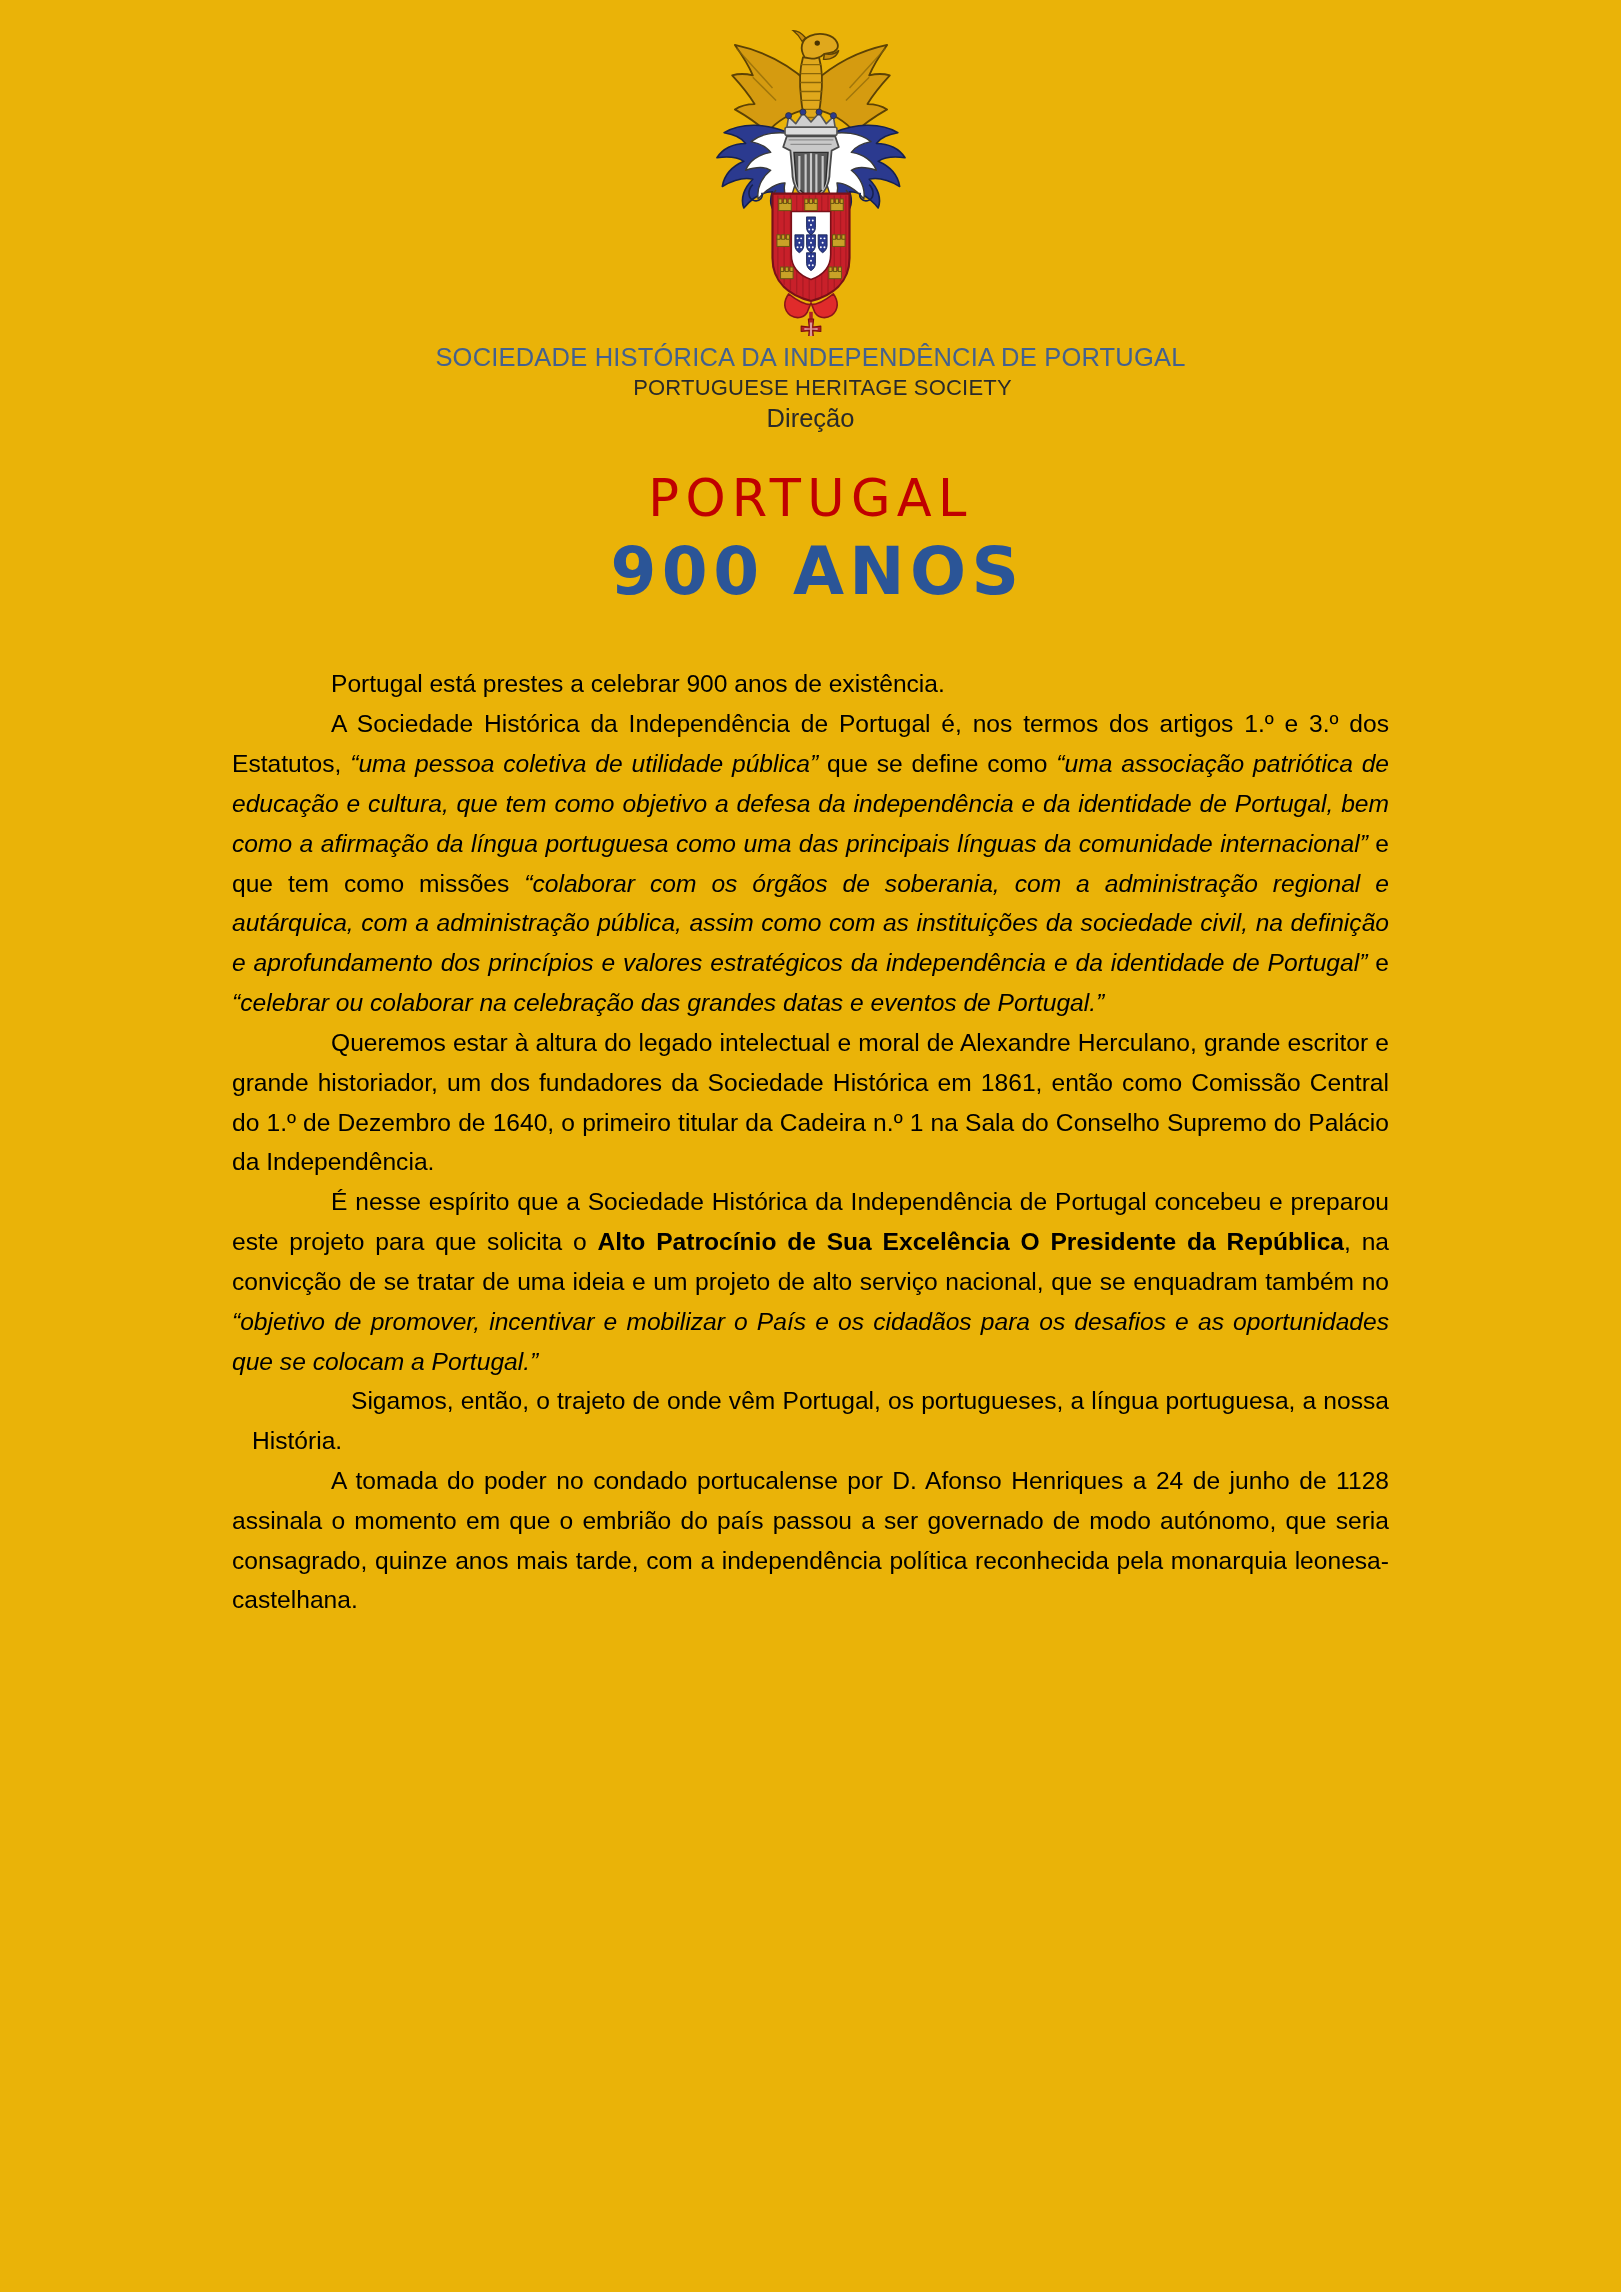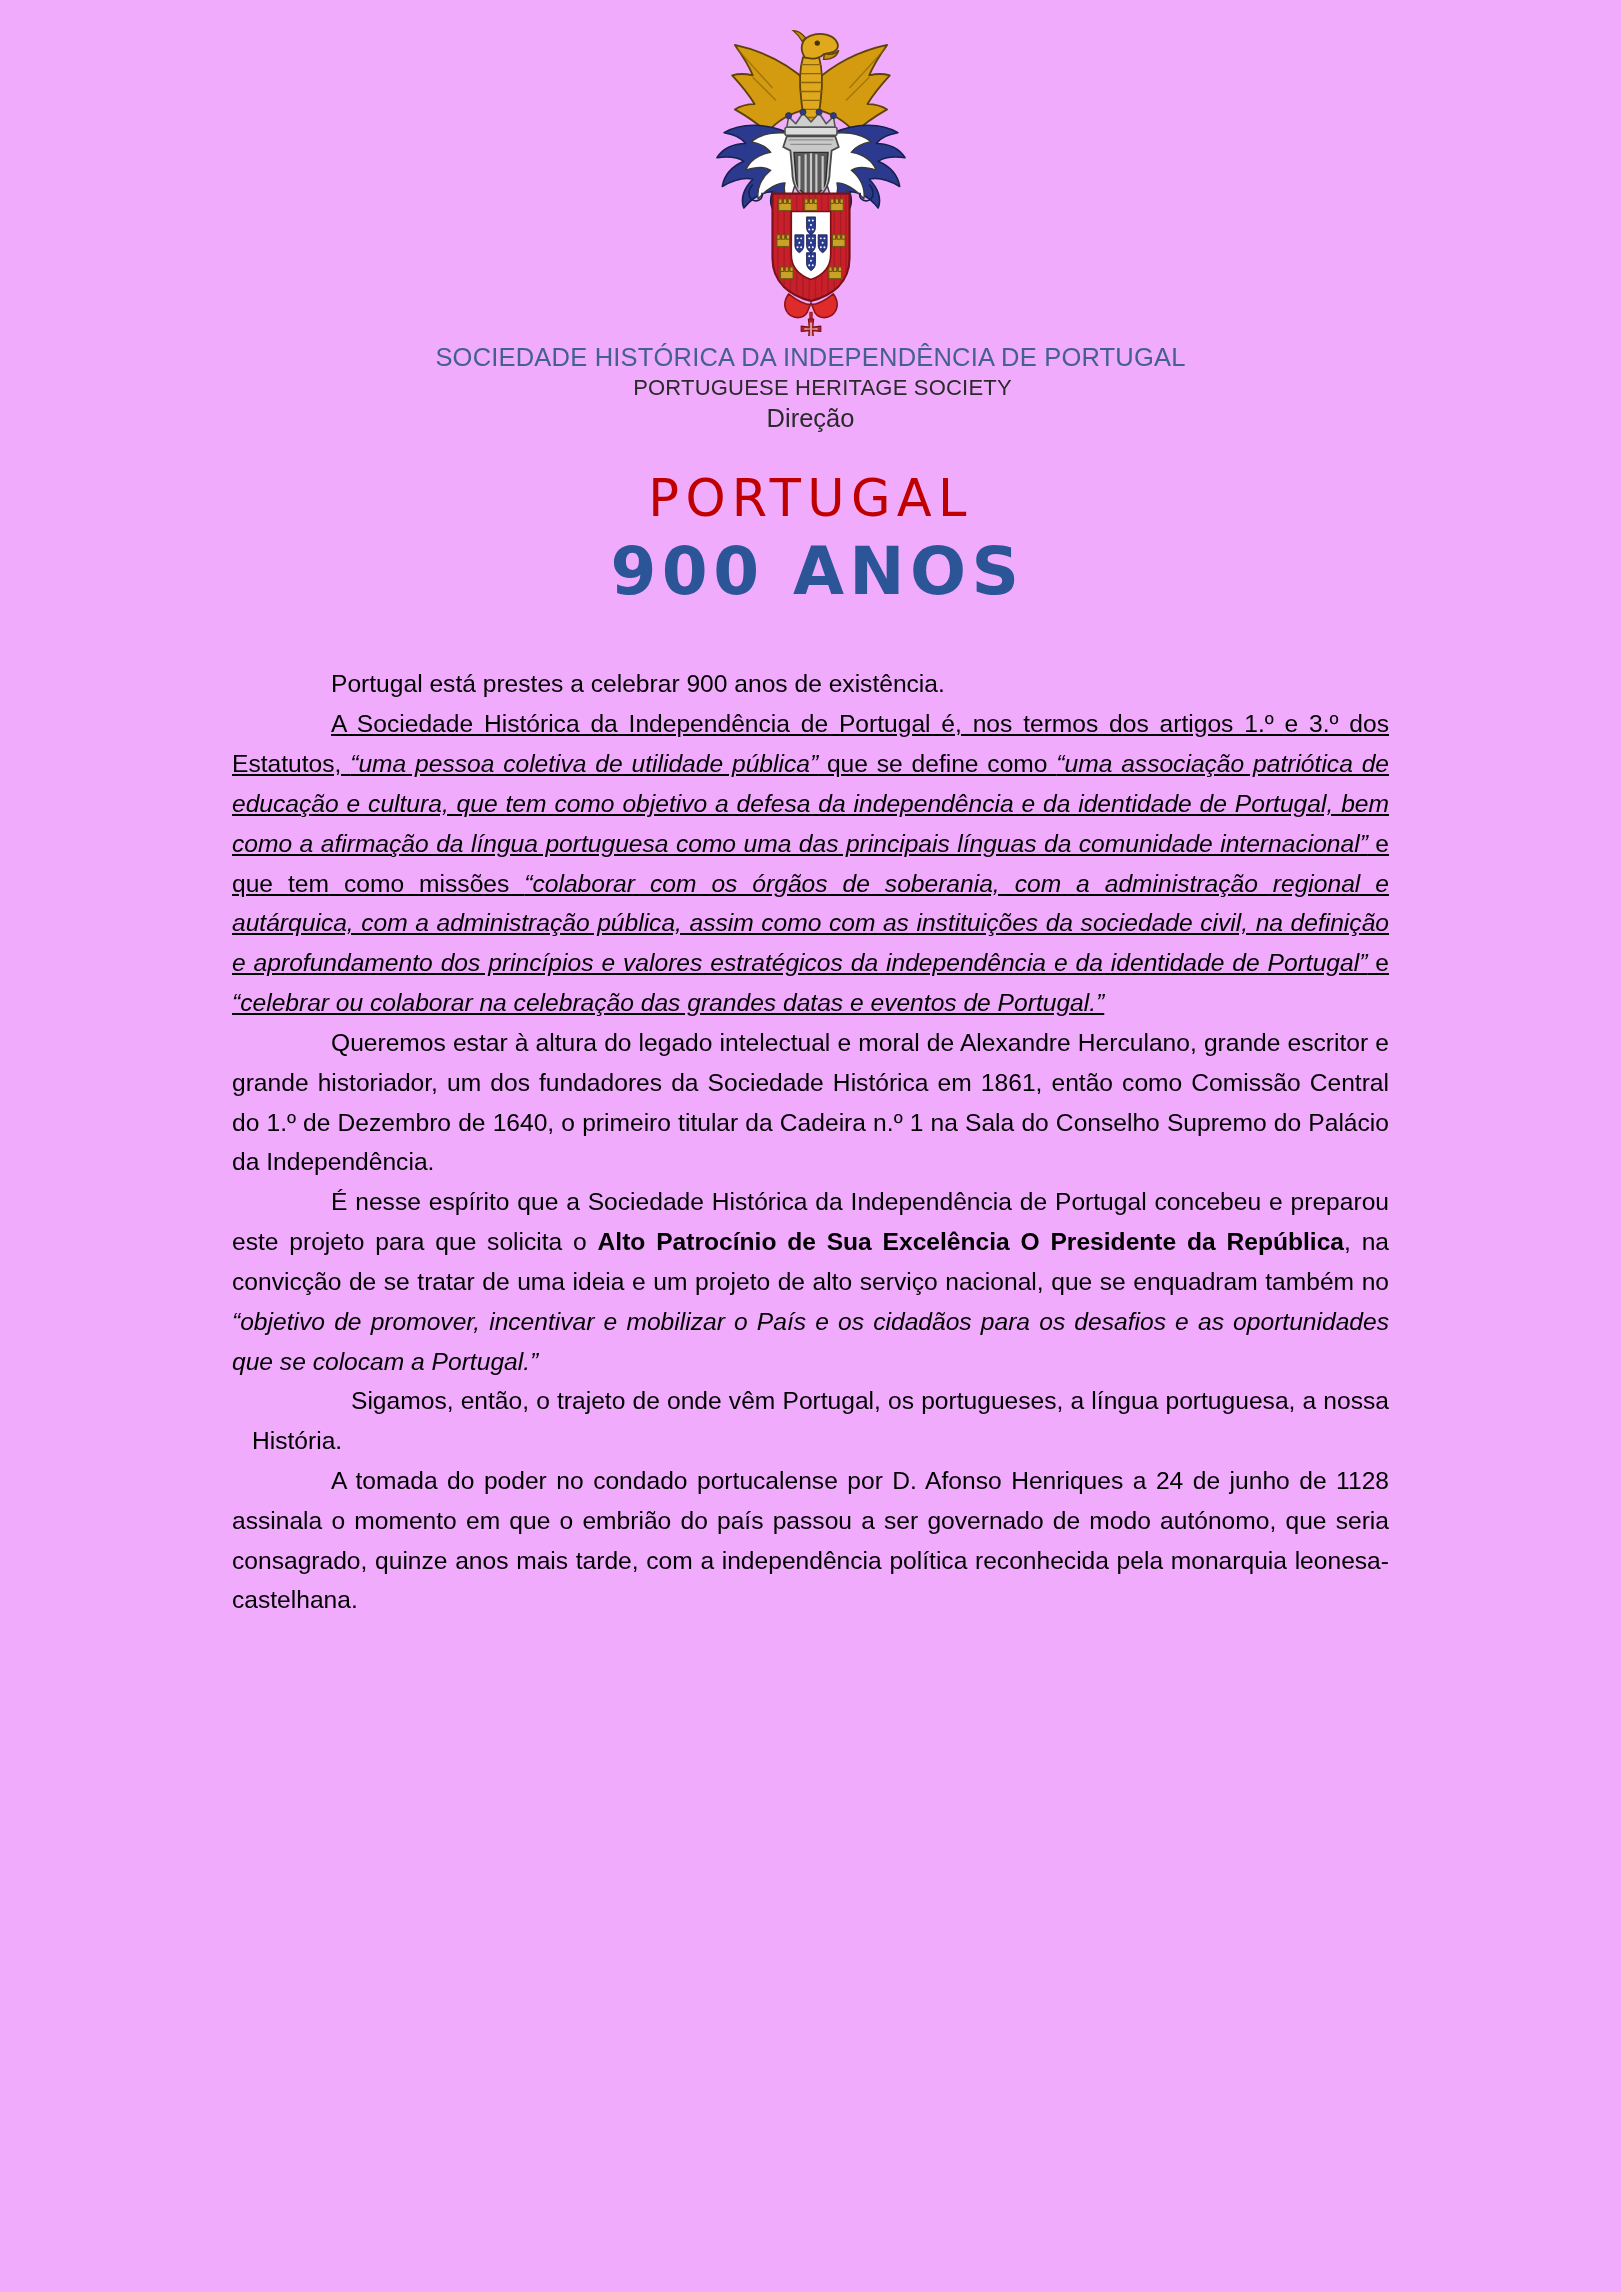--- a/index.html
+++ b/index.html
@@ -15,21 +15,21 @@
     color: #000000;
     overflow: hidden;
   }
 
   .page {
     position: relative;
     width: 1621px;
     height: 2293px;
     box-sizing: border-box;
     padding: 0;
-    background: #f0abfc;
+    background: #eab308;
   }
 
   
   .letterhead {
     padding-top: 27px;
     text-align: center;
   }
 
   .crest-wrap {
     width: 242px;
@@ -106,21 +106,21 @@
     line-height: 1.62;
     text-align: justify;
     text-indent: 99px;
     color: #000000;
     font-family: "Liberation Sans", sans-serif;
     -webkit-hyphens: none;
     hyphens: none;
   }
   p.para + p.para { margin-top: 0; }
 
-  p.para.gap-before { margin-top: 9px; text-decoration: underline; }
+  p.para.gap-before { margin-top: 9px; }
   p.para.gap-big { margin-top: 70px; margin-left: 20px; }
 
   em.q { font-style: italic; }
   strong.b { font-weight: bold; }
 
   .section-heading {
     margin-top: 82px;
     font-size: 28px;
     font-weight: bold;
     color: #2e5496;

